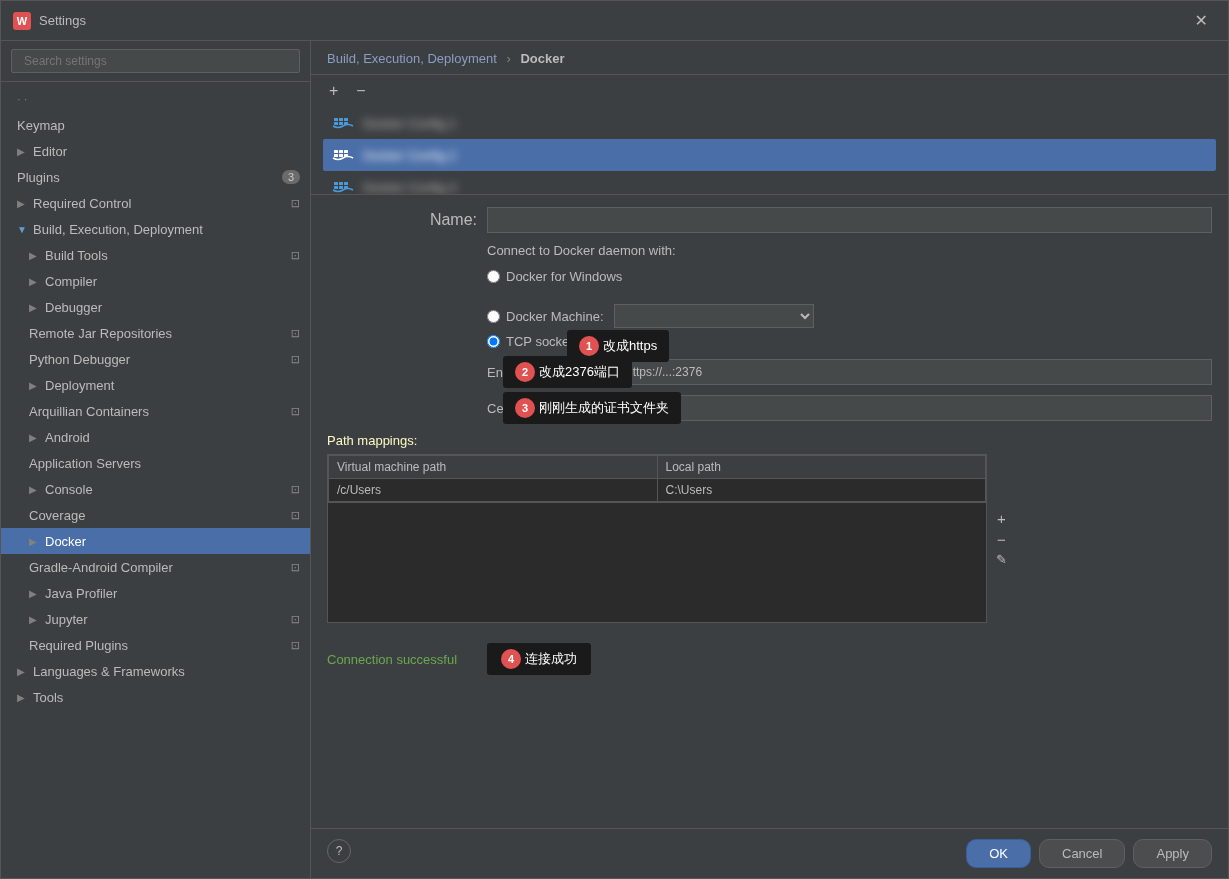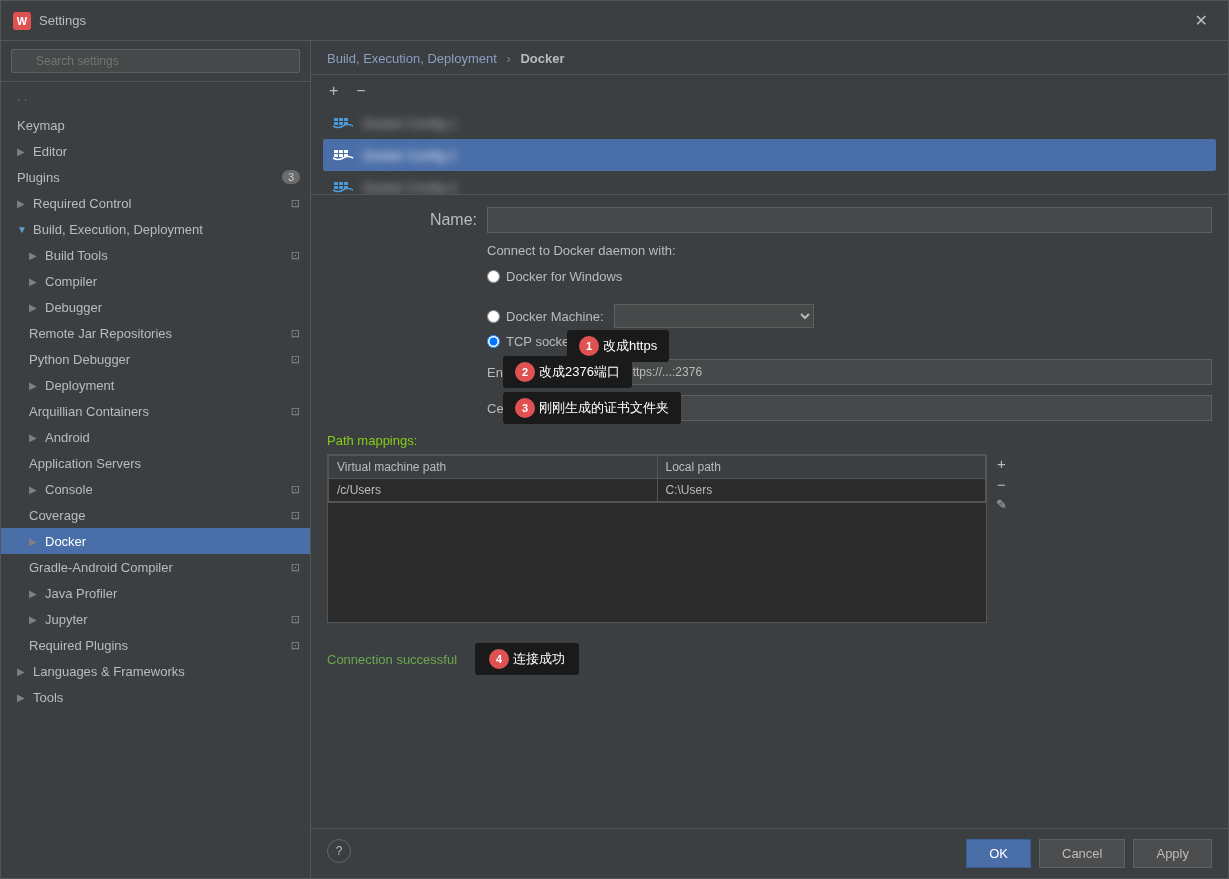--- a/index.html
+++ b/index.html
@@ -74,21 +74,21 @@
     .sidebar-search {
       padding: 8px 10px;
       border-bottom: 1px solid #555;
     }
 
     .sidebar-search input {
       width: 100%;
       background: #45494a;
       border: 1px solid #5e6060;
       color: #bbbbbb;
-      padding: 4px 24px;
+      padding: 4px 12px;
       font-size: 12px;
       outline: none;
       border-radius: 2px;
     }
 
     .sidebar-tree {
       flex: 1;
       overflow-y: auto;
       padding: 4px 0;
     }
@@ -321,21 +321,21 @@
       font-size: 11px;
       font-weight: bold;
       margin-right: 4px;
     }
 
     
     .status-row {
       display: flex;
       align-items: center;
       padding: 8px 0 4px;
-      gap: 8px;
+      gap: 20px;
     }
 
     .status-success {
       color: #6aa84f;
       font-size: 13px;
     }
 
     
     .connection-tooltip {
       display: inline-flex;
@@ -358,21 +358,21 @@
       gap: 8px;
       flex-shrink: 0;
       background: #3c3f41;
     }
 
     .btn {
       padding: 6px 22px;
       font-size: 13px;
       cursor: pointer;
       border: 1px solid #666;
-      border-radius: 0;
+      border-radius: 10px;
       outline: none;
     }
 
     .btn-ok {
       background: #4a6ea8;
       color: #fff;
       border-color: #3a5e98;
     }
 
     .btn-cancel {
@@ -402,21 +402,21 @@
       margin-right: auto;
     }
 
     .blurred-text {
       filter: blur(4px);
       user-select: none;
     }
 
     .path-table-container {
       display: flex;
-      align-items: flex-start;
+      align-items: center;
     }
 
     .path-table-actions {
       display: flex;
       flex-direction: column;
       margin-left: 4px;
       gap: 2px;
     }
 
     .path-table-actions button {
@@ -694,21 +694,21 @@
             <span style="color:#bbbbbb;font-size:13px;margin-right:10px;min-width:120px;">Certificates folder:</span>
             <input type="text" class="form-input" style="width: 240px;" value=".\\...\\ca">
 
             <div class="tooltip-bubble" style="display:flex;align-items:center;margin-left:16px;">
               <span class="tooltip-badge">3</span>
               <span>刚刚生成的证书文件夹</span>
             </div>
           </div>
 
           <div>
-            <div style="color:#84cc16;font-size:13px;margin-bottom:6px;">Path mappings:</div>
+            <div style="color:#fef9c3;font-size:13px;margin-bottom:6px;">Path mappings:</div>
             <div class="path-table-container">
               <div class="path-table-wrapper" style="width:660px;">
                 <table class="path-table">
                   <thead>
                     <tr>
                       <th style="width:50%;">Virtual machine path</th>
                       <th style="width:50%;">Local path</th>
                     </tr>
                   </thead>
                   <tbody>

